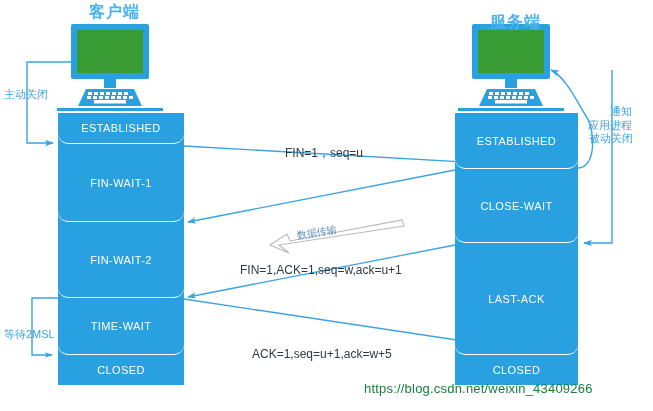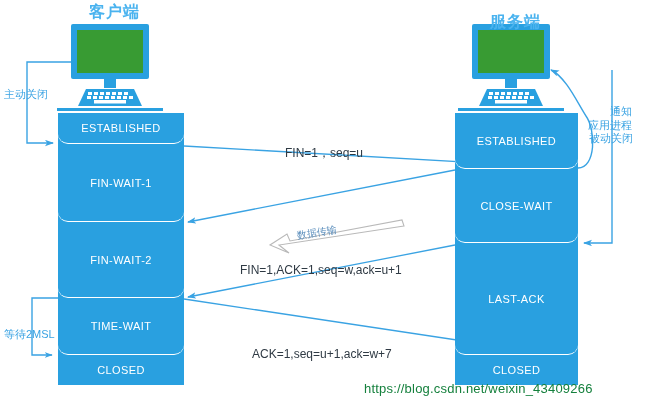--- a/index.html
+++ b/index.html
@@ -235,19 +235,19 @@
   <div class="side-label" id="label-wait-2msl">等待2MSL</div>
 
   <div class="side-label" id="label-notify">
     <div>通知</div>
     <div>应用进程</div>
   </div>
   <div class="side-label" id="label-passive">被动关闭</div>
 
   <div class="msg-label" id="msg-fin1">FIN=1，seq=u</div>
   <div class="msg-label" id="msg-finack">FIN=1,ACK=1,seq=w,ack=u+1</div>
-  <div class="msg-label" id="msg-ack2">ACK=1,seq=u+1,ack=w+7</div>
+  <div class="msg-label" id="msg-ack2">ACK=1,seq=u+1,ack=w+5</div>
 
   <div id="data-transfer-label">数据传输</div>
 
   <div id="watermark">https://blog.csdn.net/weixin_43409266</div>
 
 </div>
 
 </body></html>

